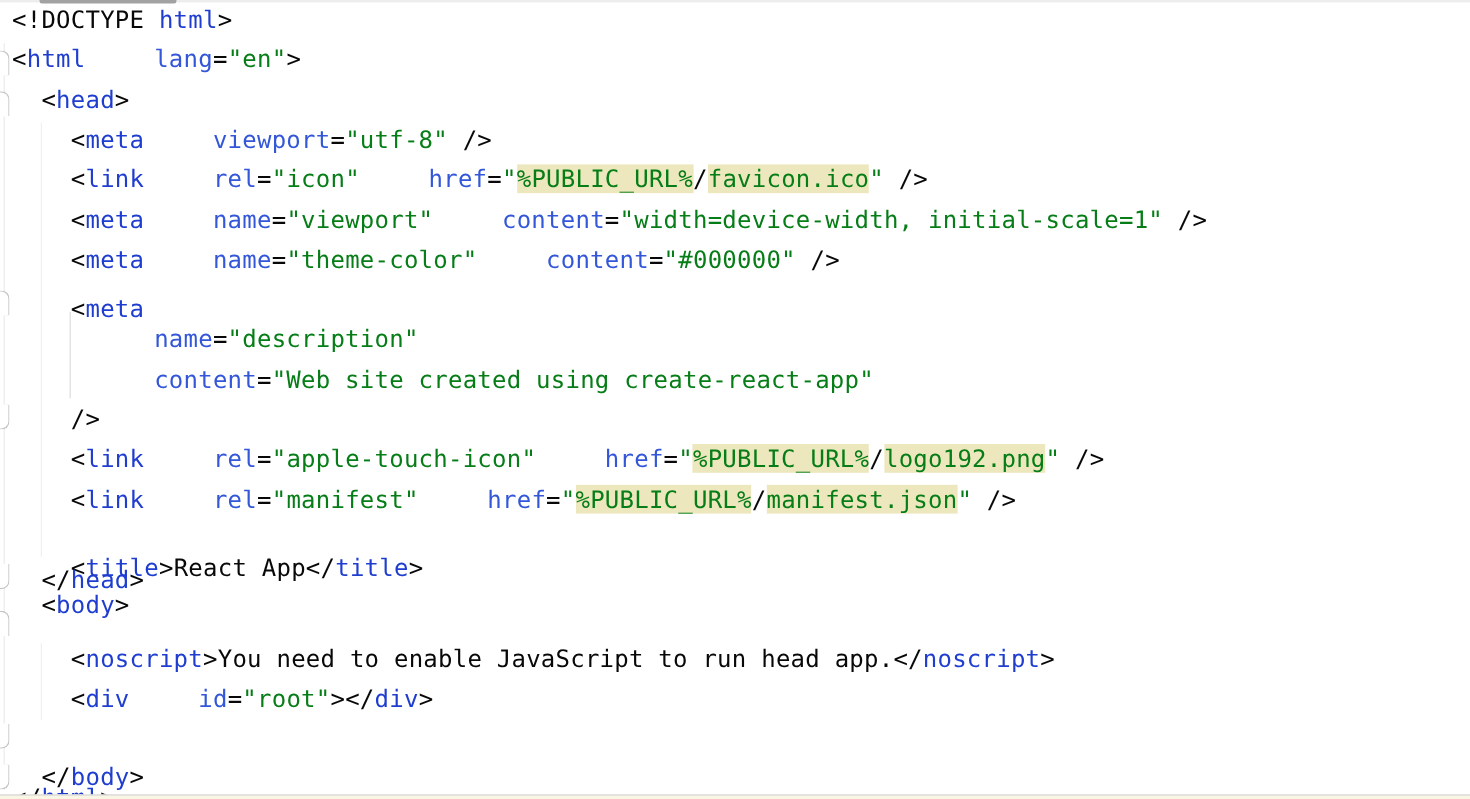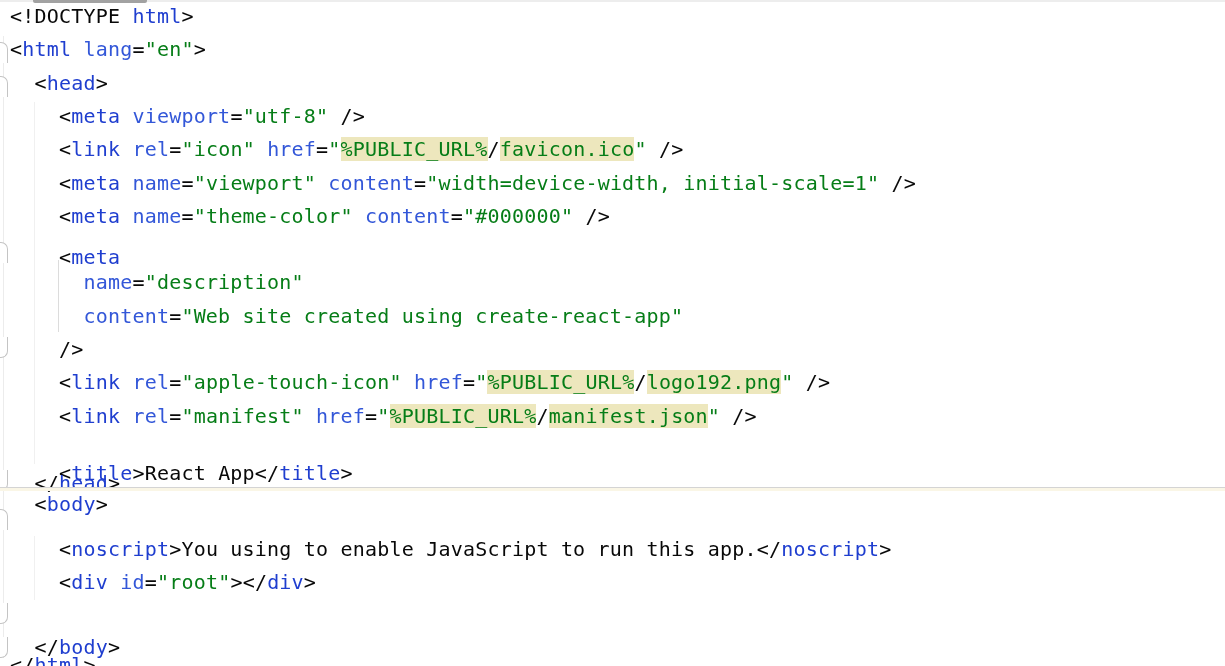--- a/index.html
+++ b/index.html
@@ -3,36 +3,36 @@
 <meta charset="utf-8">
 <style>
   html, body {
     margin: 0; padding: 0;
     width: 1225px; height: 666px;
     overflow: hidden;
     background: var(--bg, #ffffff);
   }
   #editor {
     position: absolute;
-    left: 0; top: 0; width: 1225px; height: 491px;
+    left: 0; top: 0; width: 1225px; height: 666px;
     font-family: "DejaVu Sans Mono", "Liberation Mono", monospace;
     font-size: 20px;
     letter-spacing: 0.2px;
     cursor: text;
   }
   .code-line {
     position: absolute;
     left: 10px;
     height: 33.3px;
     line-height: 33.3px;
     white-space: pre;
   }
   .tk-plain    { color: var(--c-plain); }
   .tk-tag      { color: var(--c-tag); }
-  .tk-attr     { color: var(--c-attr); }
+  .tk-attr     { color: var(--c-attr); margin-left: 45px; }
   .tk-string   { color: var(--c-string); }
   .tk-template { color: var(--c-template); background: var(--c-template-bg); }
 
   
   #gutter-line {
     position: absolute;
     left: 3px; top: 36px; width: 1px; height: 622px;
     background: #ececec;
   }
   .fold {
@@ -100,21 +100,21 @@
       <div class="code-line" style="top: 199.8px;"><span class="tk-plain">    &lt;</span><span class="tk-tag">meta</span><span class="tk-plain"> </span><span class="tk-attr">name</span><span class="tk-plain">=</span><span class="tk-string">"theme-color"</span><span class="tk-plain"> </span><span class="tk-attr">content</span><span class="tk-plain">=</span><span class="tk-string">"#000000"</span><span class="tk-plain"> /&gt;</span></div>
       <div class="code-line" style="top: 241px;"><span class="tk-plain">    &lt;</span><span class="tk-tag">meta</span></div>
       <div class="code-line" style="top: 266.4px;"><span class="tk-plain">      </span><span class="tk-attr">name</span><span class="tk-plain">=</span><span class="tk-string">"description"</span></div>
       <div class="code-line" style="top: 299.7px;"><span class="tk-plain">      </span><span class="tk-attr">content</span><span class="tk-plain">=</span><span class="tk-string">"Web site created using create-react-app"</span></div>
       <div class="code-line" style="top: 333px;"><span class="tk-plain">    /&gt;</span></div>
       <div class="code-line" style="top: 366.3px;"><span class="tk-plain">    &lt;</span><span class="tk-tag">link</span><span class="tk-plain"> </span><span class="tk-attr">rel</span><span class="tk-plain">=</span><span class="tk-string">"apple-touch-icon"</span><span class="tk-plain"> </span><span class="tk-attr">href</span><span class="tk-plain">=</span><span class="tk-string">"</span><span class="tk-template">%PUBLIC_URL%</span><span class="tk-plain">/</span><span class="tk-template">logo192.png</span><span class="tk-string">"</span><span class="tk-plain"> /&gt;</span></div>
       <div class="code-line" style="top: 399.6px;"><span class="tk-plain">    &lt;</span><span class="tk-tag">link</span><span class="tk-plain"> </span><span class="tk-attr">rel</span><span class="tk-plain">=</span><span class="tk-string">"manifest"</span><span class="tk-plain"> </span><span class="tk-attr">href</span><span class="tk-plain">=</span><span class="tk-string">"</span><span class="tk-template">%PUBLIC_URL%</span><span class="tk-plain">/</span><span class="tk-template">manifest.json</span><span class="tk-string">"</span><span class="tk-plain"> /&gt;</span></div>
       <div class="code-line" style="top: 457px;"><span class="tk-plain">    &lt;</span><span class="tk-tag">title</span><span class="tk-plain">&gt;</span><span class="tk-plain">React App</span><span class="tk-plain">&lt;/</span><span class="tk-tag">title</span><span class="tk-plain">&gt;</span></div>
       <div class="code-line" style="top: 467px;"><span class="tk-plain">  &lt;/</span><span class="tk-tag">head</span><span class="tk-plain">&gt;</span></div>
       <div class="code-line" style="top: 488px;"><span class="tk-plain">  &lt;</span><span class="tk-tag">body</span><span class="tk-plain">&gt;</span></div>
-      <div class="code-line" style="top: 532.8px;"><span class="tk-plain">    &lt;</span><span class="tk-tag">noscript</span><span class="tk-plain">&gt;</span><span class="tk-plain">You using to enable JavaScript to run this app.</span><span class="tk-plain">&lt;/</span><span class="tk-tag">noscript</span><span class="tk-plain">&gt;</span></div>
+      <div class="code-line" style="top: 532.8px;"><span class="tk-plain">    &lt;</span><span class="tk-tag">noscript</span><span class="tk-plain">&gt;</span><span class="tk-plain">You need to enable JavaScript to run head app.</span><span class="tk-plain">&lt;/</span><span class="tk-tag">noscript</span><span class="tk-plain">&gt;</span></div>
       <div class="code-line" style="top: 566.1px;"><span class="tk-plain">    &lt;</span><span class="tk-tag">div</span><span class="tk-plain"> </span><span class="tk-attr">id</span><span class="tk-plain">=</span><span class="tk-string">"root"</span><span class="tk-plain">&gt;</span><span class="tk-plain">&lt;/</span><span class="tk-tag">div</span><span class="tk-plain">&gt;</span></div>
       <div class="code-line" style="top: 631px;"><span class="tk-plain">  &lt;/</span><span class="tk-tag">body</span><span class="tk-plain">&gt;</span></div>
       <div class="code-line" style="top: 632.7px; margin-top: 16px;"><span class="tk-plain">&lt;/</span><span class="tk-tag">html</span><span class="tk-plain">&gt;</span></div>
     </div>
   <div id="fold-markers">
       <div class="fold start" style="top: 42.3px;"></div>
       <div class="fold start" style="top: 75.6px;"></div>
       <div class="fold start" style="top: 242.1px;"></div>
       <div class="fold end" style="top: 337px;"></div>
       <div class="fold end" style="top: 470.2px;"></div>

